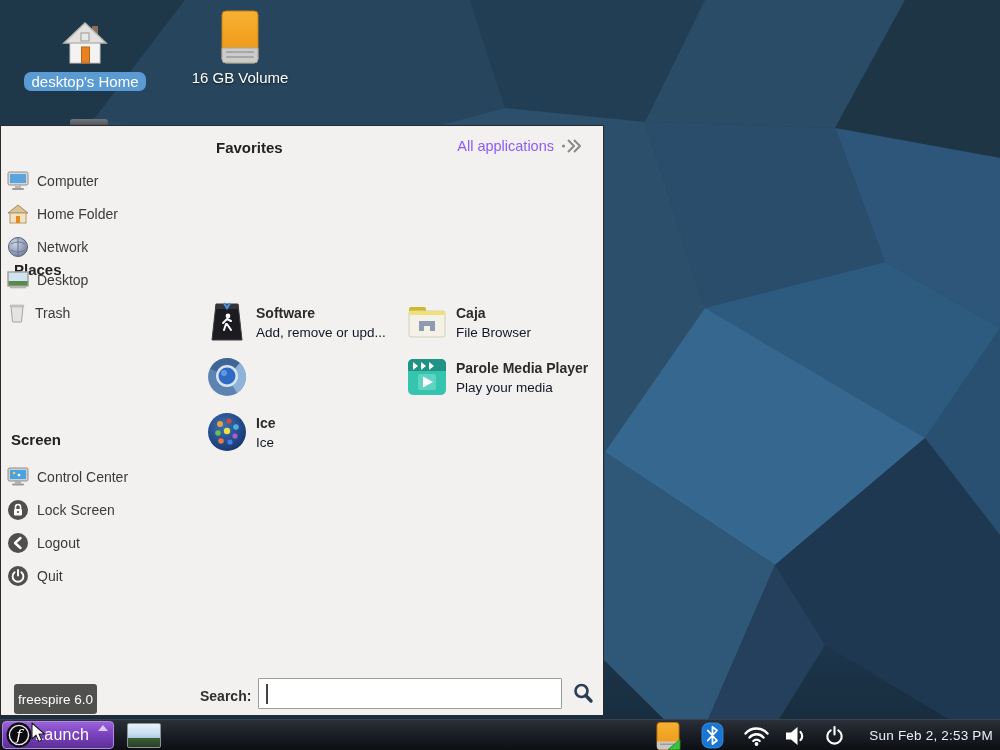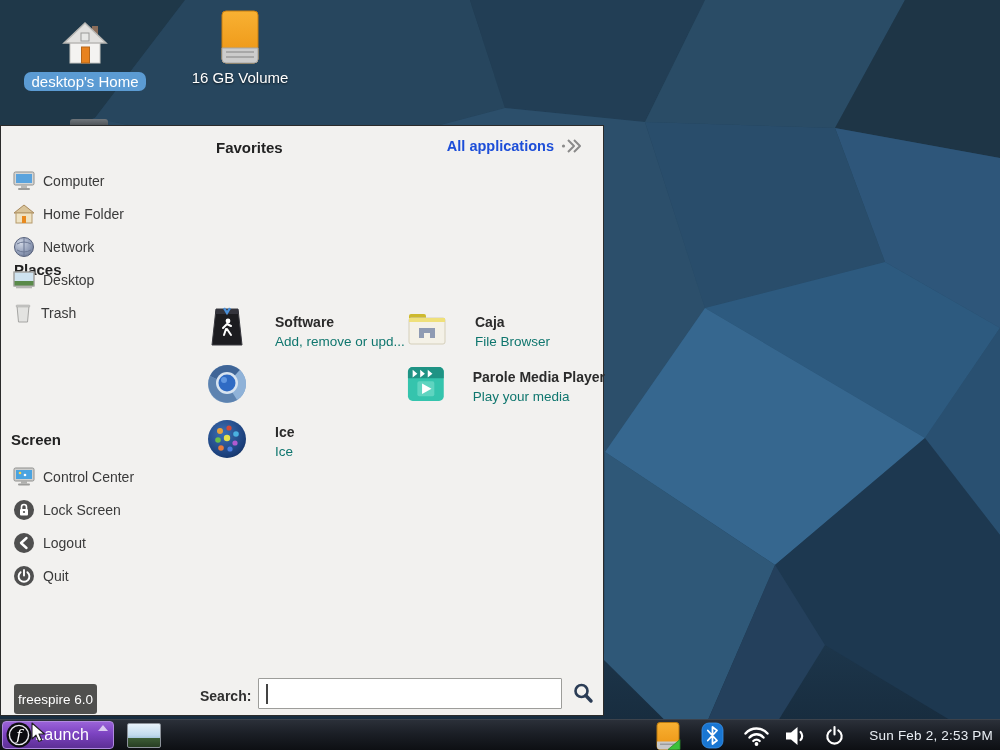--- a/index.html
+++ b/index.html
@@ -17,33 +17,33 @@
     padding:1px 7px; border-radius:7px; text-shadow:0 1px 2px rgba(0,0,0,.65); }
   .desk-icon .lbl.selected { background:#5b9bd3; text-shadow:none; }
 
   .obscured-bar { position:absolute; left:70px; top:119px; width:38px; height:7px;
     background:linear-gradient(180deg,#70767b,#4a5055); border-radius:3px 3px 0 0; }
 
   
   .menu { position:absolute; left:0; top:125px; width:604px; height:591px;
     background:#f2f1ef; border:1px solid #2b2b2b; }
   .hdr { position:absolute; font-size:15px; font-weight:bold; color:#222; }
-  .side-item { position:absolute; left:12px; display:flex; align-items:center; gap:8px;
+  .side-item { position:absolute; left:6px; display:flex; align-items:center; gap:8px;
     height:30px; cursor:pointer; }
   .side-item span.t { font-size:14px; color:#3a3a3a; white-space:nowrap; }
 
   .allapps { position:absolute; top:137px; right:20px; display:flex; align-items:center; gap:7px; cursor:pointer; }
-  .allapps .t { font-size:14.5px; font-weight:700; color:#1d4ed8; }
+  .allapps .t { font-size:14.5px; font-weight:400; color:#8b5cf6; }
 
   .fav-grid { position:absolute; left:206px; top:168px; display:grid;
     grid-template-columns:198px 198px; grid-auto-rows:55px; column-gap:2px; }
-  .fav-item { display:flex; align-items:flex-end; gap:28px; cursor:pointer; }
+  .fav-item { display:flex; align-items:center; gap:9px; cursor:pointer; }
   .fav-item .txt { padding-top:1px; }
   .fav-item .title { font-size:14px; font-weight:bold; color:#2b2b2b; white-space:nowrap; }
-  .fav-item .sub { font-size:13.5px; color:#0f766e; margin-top:4px; white-space:nowrap; }
+  .fav-item .sub { font-size:13.5px; color:#0f172a; margin-top:4px; white-space:nowrap; }
 
   .search-row { position:absolute; left:0; top:552px; width:604px; height:40px; }
   .search-row .s-label { position:absolute; left:199px; top:10px; font-size:14px; font-weight:bold; color:#2f2f2f; }
   .search-box { position:absolute; left:257px; top:0px; width:304px; height:31px;
     background:#fff; border:1px solid #9d9d9a; border-radius:1px; }
   .search-box input { width:100%; height:100%; border:none; outline:none; font-size:14px;
     padding:0 8px; background:transparent; color:#222; }
   .caret { position:absolute; left:7px; top:5px; width:1.5px; height:20px; background:#444; }
   .mag { position:absolute; left:571px; top:4px; cursor:pointer; }
 

